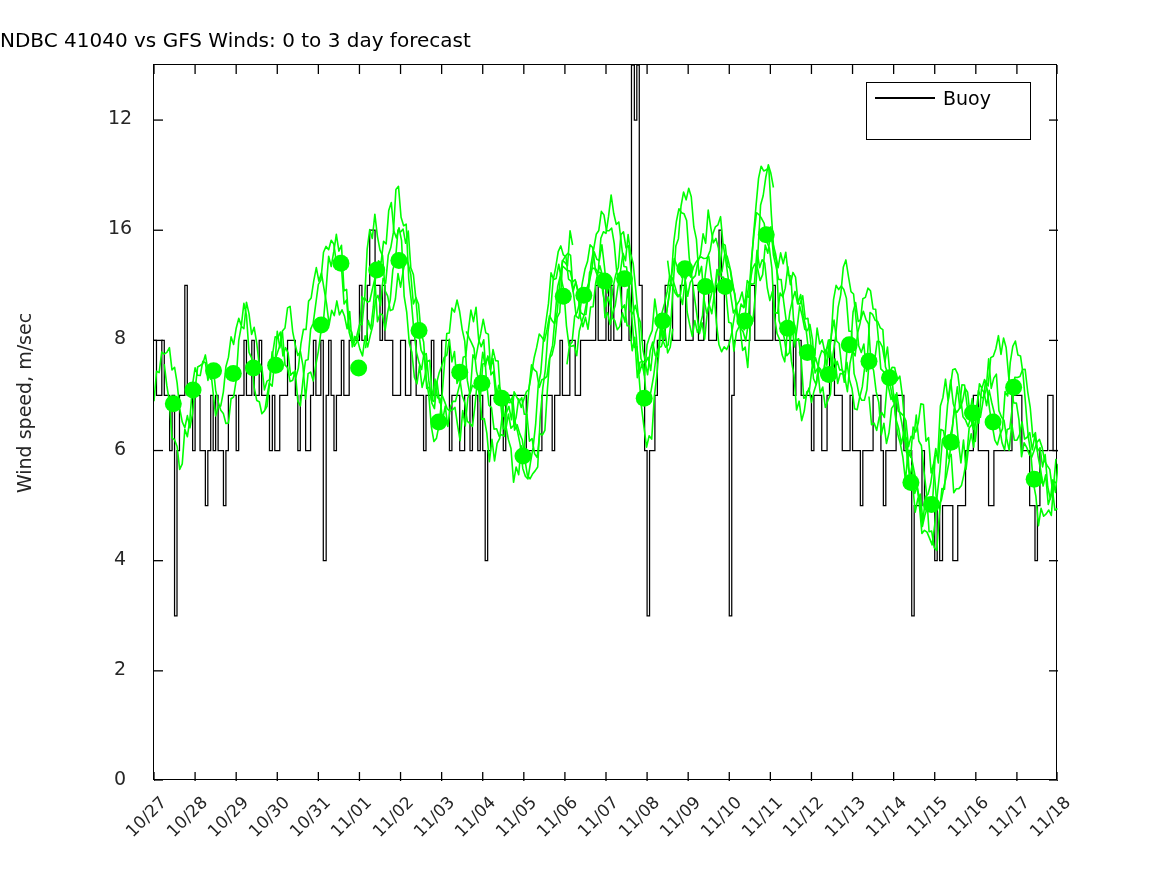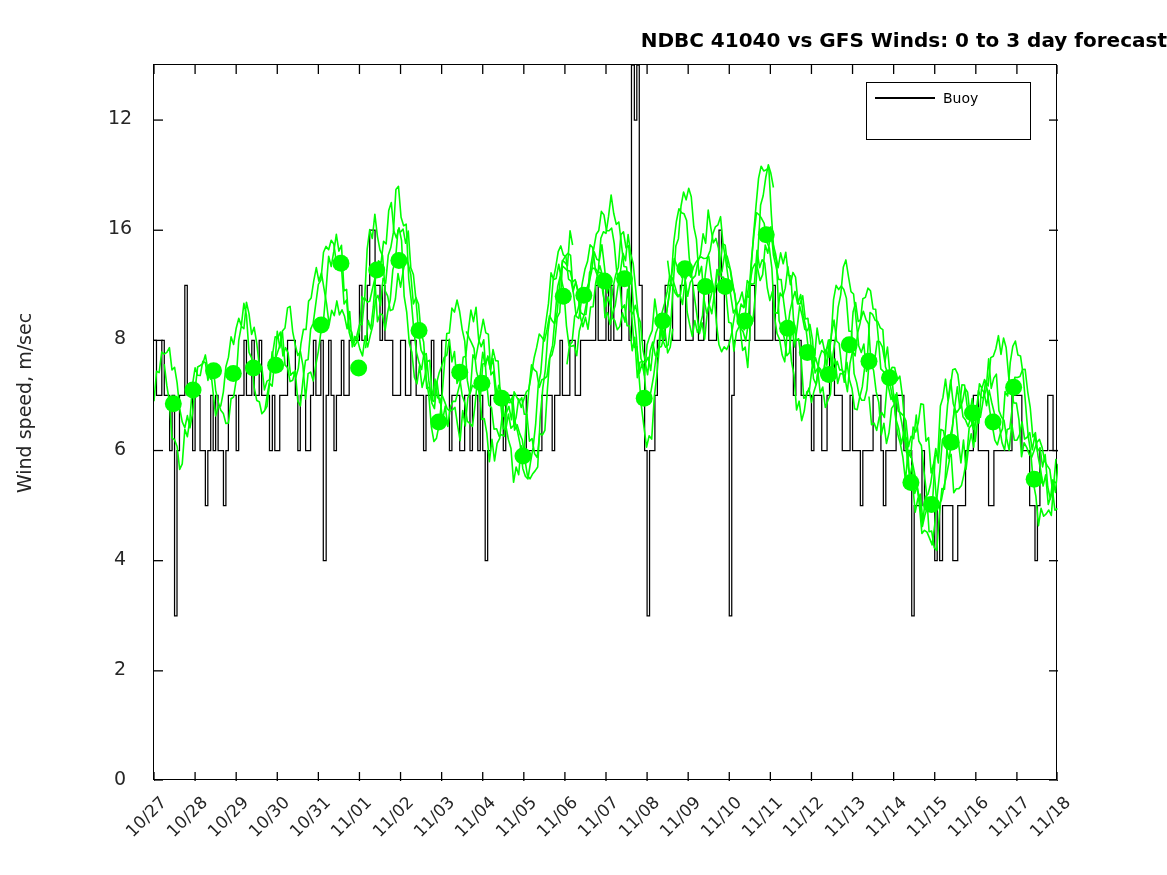--- a/index.html
+++ b/index.html
@@ -1,21 +1,21 @@
 <!DOCTYPE html>
 <html><head>
 <meta charset="utf-8">
 <style>
   html,body{margin:0;padding:0;background:#ffffff;}
   body{width:1167px;height:875px;font-family:"DejaVu Sans","Liberation Sans",sans-serif;}
   #root{position:relative;width:1167px;height:875px;overflow:hidden;background:#fff;}
 
   #chart-title{
-    position:absolute;left:0;top:28px;width:1167px;text-align:right;
-    font-size:20px;font-weight:bold;color:#000;letter-spacing:0px;
+    position:absolute;left:0;top:28px;width:1167px;text-align:left;
+    font-size:20px;font-weight:normal;color:#000;letter-spacing:0px;
   }
 
   #plot-frame{
     position:absolute;left:153px;top:64px;width:904px;height:716px;
     border:1.4px solid #000;box-sizing:border-box;background:#fff;
   }
   #plot-svg{position:absolute;left:0;top:0;width:904px;height:716px;}
 
   .ytick-label{
     position:absolute;right:0;width:42px;text-align:center;
@@ -33,21 +33,21 @@
     transform:rotate(-45deg);transform-origin:right top;
   }
   #xlabels{position:absolute;left:0;top:788px;width:1167px;height:87px;}
 
   #legend{
     position:absolute;left:866px;top:82px;width:165px;height:58px;
     border:1.3px solid #000;background:#fff;box-sizing:border-box;
   }
   .legend-row{position:absolute;left:0;width:165px;height:25px;}
   .legend-line{position:absolute;left:8px;top:11px;width:60px;height:2px;}
-  .legend-text{position:absolute;left:76px;top:0px;font-size:14px;color:#000;line-height:25px;}
+  .legend-text{position:absolute;left:76px;top:0px;font-size:19px;color:#000;line-height:25px;}
 </style>
 </head>
 <body>
 
 <div id="root">
 
   <div id="chart-title">NDBC 41040 vs GFS Winds: 0 to 3 day forecast</div>
 
   <div id="ylabels">
       <div class="ytick-label" style="top: 769px;">0</div>

